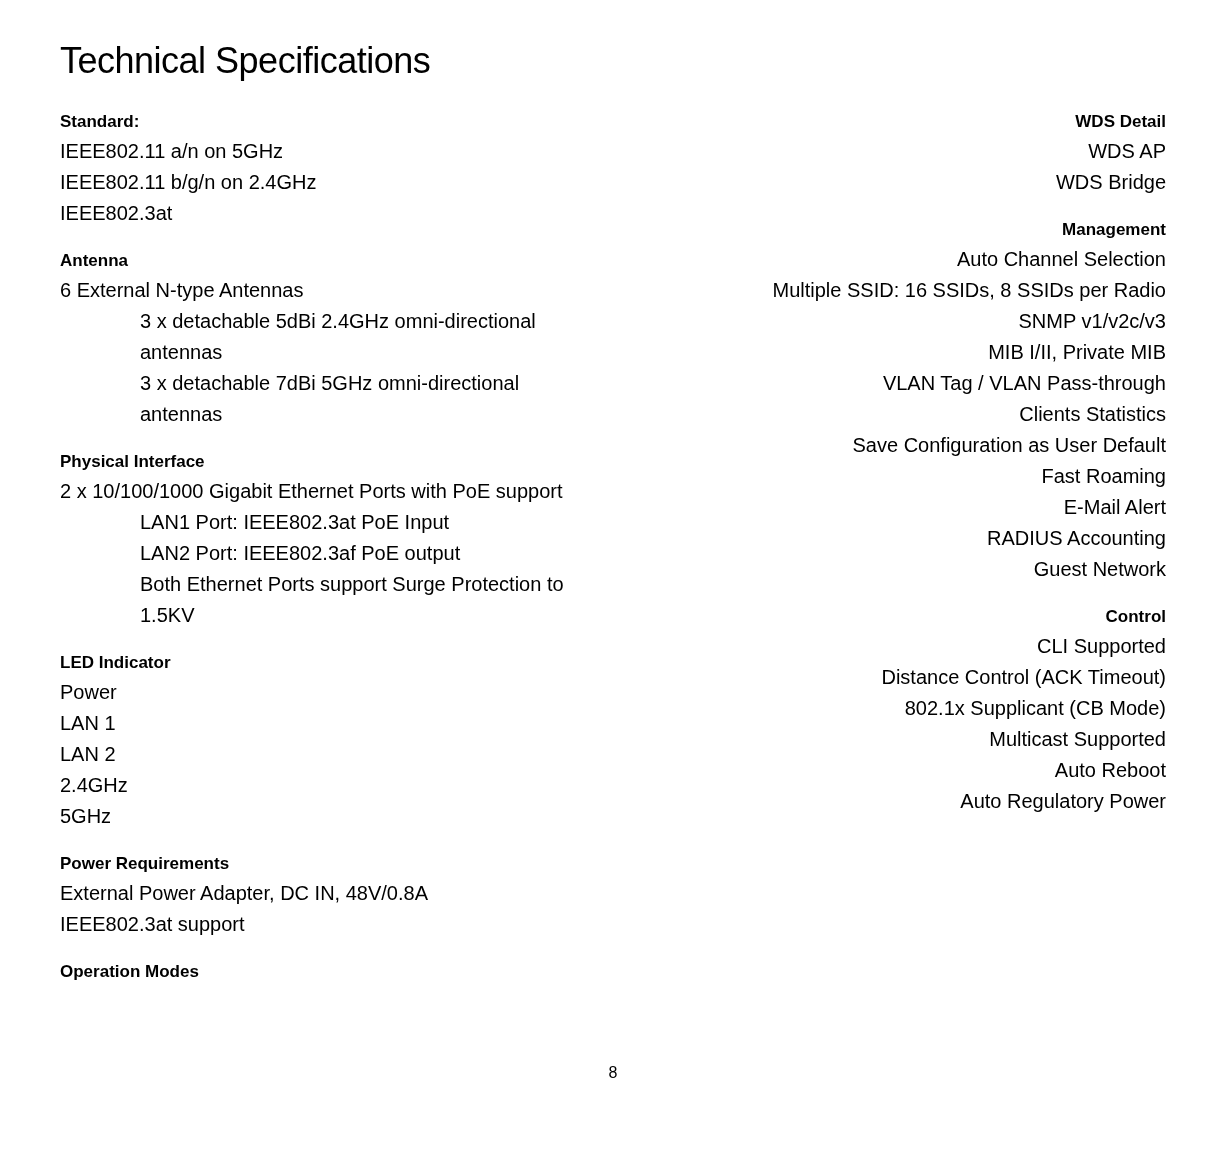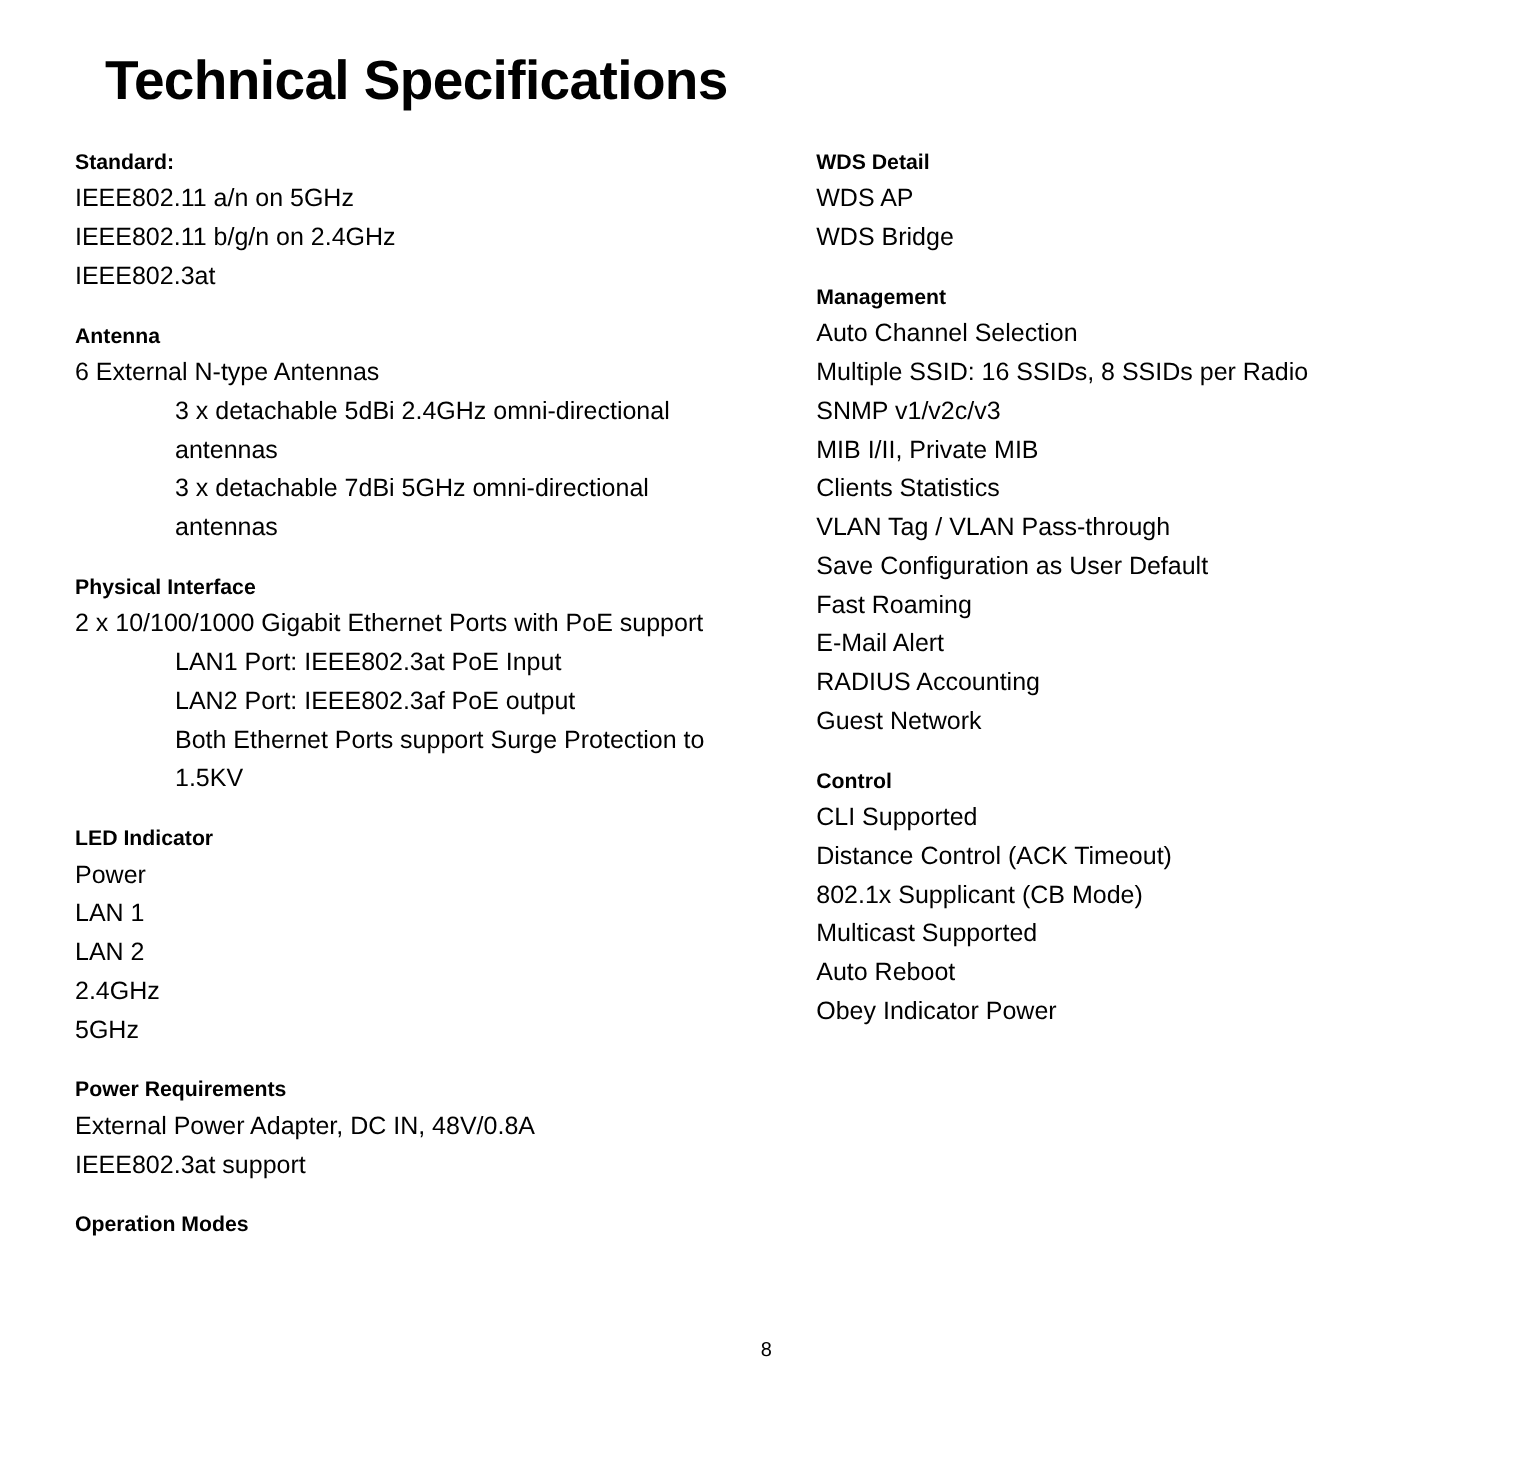--- a/index.html
+++ b/index.html
@@ -11,40 +11,40 @@
     body {
       font-family: Arial, Helvetica, sans-serif;
       background: #ffffff;
       color: #000000;
       width: 1226px;
       min-height: 1171px;
       padding: 40px 60px;
     }
 
     h1.page-title {
-      font-size: 44px;
-      font-weight: 700;
+      font-size: 36px;
+      font-weight: 400;
       margin-bottom: 30px;
       letter-spacing: -0.5px;
-      margin-left: 24px;
     }
 
     .two-col {
       display: flex;
       gap: 0;
     }
 
     .col-left {
       flex: 1;
       padding-right: 40px;
     }
 
     .col-right {
       flex: 1;
       padding-left: 40px;
+      text-align: right;
     }
 
     .section {
       margin-bottom: 22px;
     }
 
     .section-heading {
       font-size: 17px;
       font-weight: 800;
       margin-bottom: 4px;
@@ -137,38 +137,38 @@
       </div>
     </div>
 
     <div class="section">
       <div class="section-heading">Management</div>
       <div class="section-body">
         <div>Auto Channel Selection</div>
         <div>Multiple SSID: 16 SSIDs, 8 SSIDs per Radio</div>
         <div>SNMP v1/v2c/v3</div>
         <div>MIB I/II, Private MIB</div>
+        <div>VLAN Tag / VLAN Pass-through</div>
         <div>Clients Statistics</div>
-        <div>VLAN Tag / VLAN Pass-through</div>
         <div>Save Configuration as User Default</div>
         <div>Fast Roaming</div>
         <div>E-Mail Alert</div>
         <div>RADIUS Accounting</div>
         <div>Guest Network</div>
       </div>
     </div>
 
     <div class="section">
       <div class="section-heading">Control</div>
       <div class="section-body">
         <div>CLI Supported</div>
         <div>Distance Control (ACK Timeout)</div>
         <div>802.1x Supplicant (CB Mode)</div>
         <div>Multicast Supported</div>
         <div>Auto Reboot</div>
-        <div>Obey Indicator Power</div>
+        <div>Auto Regulatory Power</div>
       </div>
     </div>
 
   </div>
 </div>
 
 <div class="page-number">8</div>
 
 </body></html>

